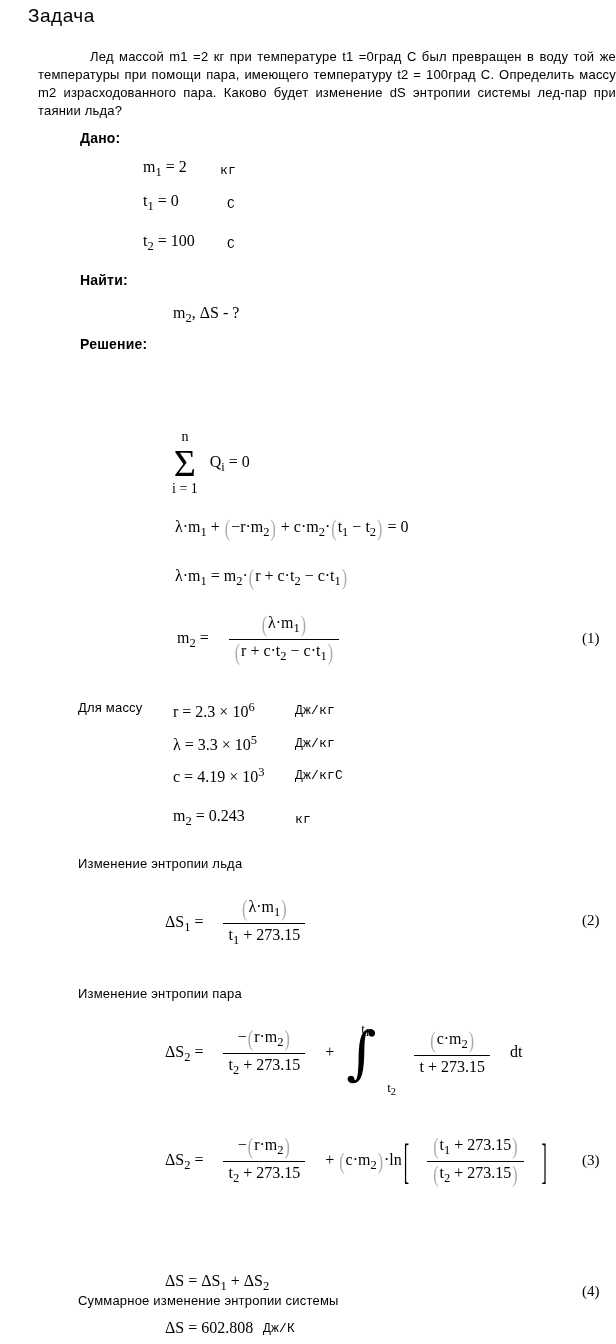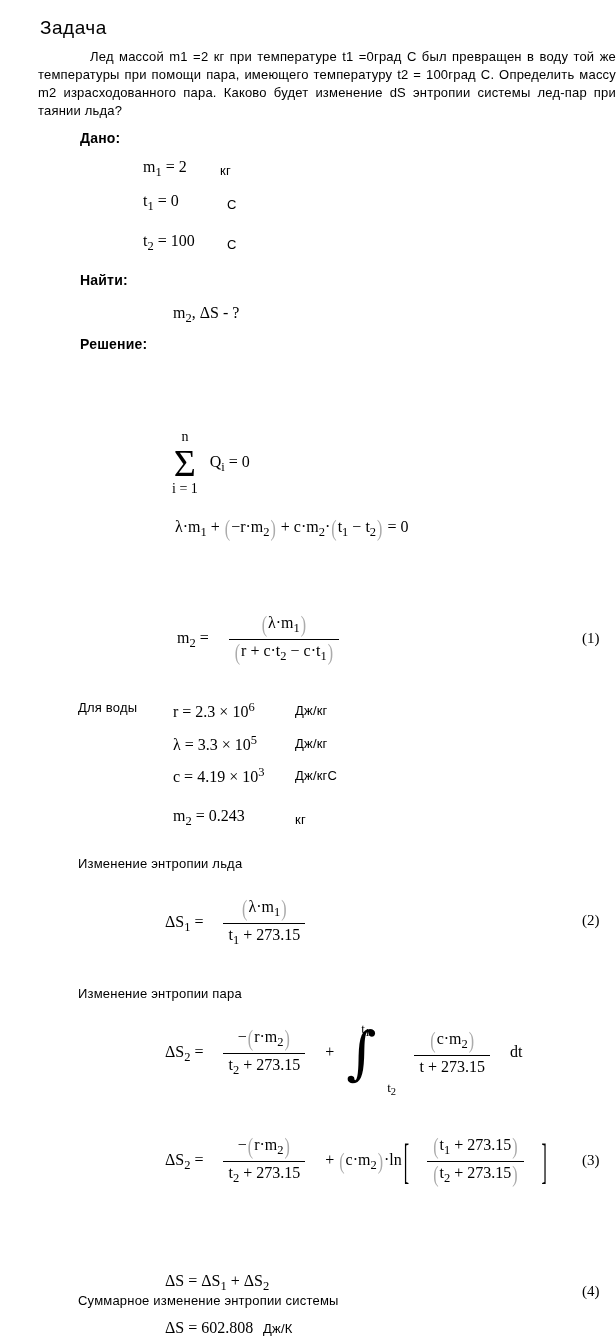--- a/index.html
+++ b/index.html
@@ -1,20 +1,20 @@
 <!DOCTYPE html>
 <html><head>
 <meta charset="utf-8">
 <style>
   html,body { margin:0; padding:0; background:#fff; }
   .page { position:relative; width:616px; height:1344px; background:#ffffff; overflow:hidden;
           font-family:"Liberation Sans", sans-serif; color:#000; }
   .abs { position:absolute; }
   .title { font-family:"Liberation Sans", sans-serif; font-size:19px; font-weight:normal;
-           letter-spacing:0.5px; margin:12px; }
+           letter-spacing:0.5px; margin:0; }
   .para { font-size:13px; line-height:18px; text-align:justify; text-indent:52px; margin:10px;
           letter-spacing:0.2px; }
   .slabel { font-size:14px; font-weight:bold; letter-spacing:0.2px; }
   .tlabel { font-size:13px; letter-spacing:0.2px; }
   .eqrow { position:absolute; white-space:nowrap; }
   .math { font-family:"Liberation Serif","DejaVu Serif",serif; font-size:16px; line-height:20px;
           color:#000; white-space:nowrap; }
   .math .msub { font-size:12.5px; vertical-align:-4px; }
   .math .msup { font-size:12.5px; vertical-align:6px; }
   .math .mpar { color:#ababab; display:inline-block; transform:scaleY(1.5); vertical-align:-1px; padding:0 1px; }
@@ -25,21 +25,21 @@
                 margin-right:12px; }
   .math .msum-lim { font-size:14px; line-height:16px; }
   .math .msum-sigma { font-size:38px; line-height:36px; }
   .math .mint { display:inline-block; position:relative; vertical-align:middle; margin:0 2px 0 8px;
                 padding-right:20px; }
   .math .mint-sign { font-size:58px; line-height:66px; font-family:"DejaVu Serif","Liberation Serif",serif; }
   .math .mint-up { position:absolute; top:2px; left:15px; font-size:13px; line-height:14px; }
   .math .mint-up .msub, .math .mint-lo .msub { font-size:10.5px; vertical-align:-3px; }
   .math .mint-lo { position:absolute; bottom:-13px; left:5px; font-size:13px; line-height:14px;margin-left:36px; }
   .math .mbrk { display:inline-block; transform:scaleY(3.0); vertical-align:middle; margin:0 2px; }
-  .unit { position:absolute; top:50%; transform:translateY(-50%); font-family:Liberation Sans, sans-serif;
+  .unit { position:absolute; top:50%; transform:translateY(-50%); font-family:Liberation Mono, monospace;
           font-size:13px; white-space:nowrap; letter-spacing:0.2px; }
   .eqnum { position:absolute; font-family:"Liberation Serif","DejaVu Serif",serif; font-size:15px; }
 </style>
 </head>
 <body>
 
 <div class="page">
 
   <h1 class="title abs" style="left:28px;top:5px">Задача</h1>
 
@@ -73,27 +73,30 @@
           <span class="msum-lim">n</span>
           <span class="msum-sigma">Σ</span>
           <span class="msum-lim">i = 1</span>
         </span><span class="mr">Q</span><span class="msub">i</span><span class="mr"> = 0</span></span>
   </div>
 
   <div class="eqrow" style="left:175px;top:517px">
     <span class="math"><span class="mr">λ·m</span><span class="msub">1</span><span class="mr"> + </span><span class="mpar">(</span><span class="mr">−r·m</span><span class="msub">2</span><span class="mpar">)</span><span class="mr"> + c·m</span><span class="msub">2</span><span class="mr">·</span><span class="mpar">(</span><span class="mr">t</span><span class="msub">1</span><span class="mr"> − t</span><span class="msub">2</span><span class="mpar">)</span><span class="mr"> = 0</span></span>
   </div>
 
+  <div class="eqrow" style="left:175px;top:566px">
+    <span class="math"><span class="mr">λ·m</span><span class="msub">1</span><span class="mr"> = m</span><span class="msub">2</span><span class="mr">·</span><span class="mpar">(</span><span class="mr">r + c·t</span><span class="msub">2</span><span class="mr"> − c·t</span><span class="msub">1</span><span class="mpar">)</span></span>
+  </div>
 
   <div class="eqrow" style="left:177px;top:612px">
     <span class="math"><span class="mr">m</span><span class="msub">2</span><span class="mr"> = </span><span class="mfrac"><span class="mnum"><span class="mpar">(</span><span class="mr">λ·m</span><span class="msub">1</span><span class="mpar">)</span></span><span class="mden"><span class="mpar">(</span><span class="mr">r + c·t</span><span class="msub">2</span><span class="mr"> − c·t</span><span class="msub">1</span><span class="mpar">)</span></span></span></span>
   </div>
   <span class="eqnum" style="left:582px;top:630px">(1)</span>
 
-  <div class="tlabel abs" style="left:78px;top:700px">Для воды</div>
+  <div class="tlabel abs" style="left:78px;top:700px">Для массу</div>
 
   <div class="eqrow" style="left:173px;top:697px">
     <span class="math"><span class="mr">r = 2.3 × 10</span><span class="msup">6</span></span>
     <span class="unit" style="left:122px">Дж/кг</span>
   </div>
   <div class="eqrow" style="left:173px;top:730px">
     <span class="math"><span class="mr">λ = 3.3 × 10</span><span class="msup">5</span></span>
     <span class="unit" style="left:122px">Дж/кг</span>
   </div>
   <div class="eqrow" style="left:173px;top:762px">

